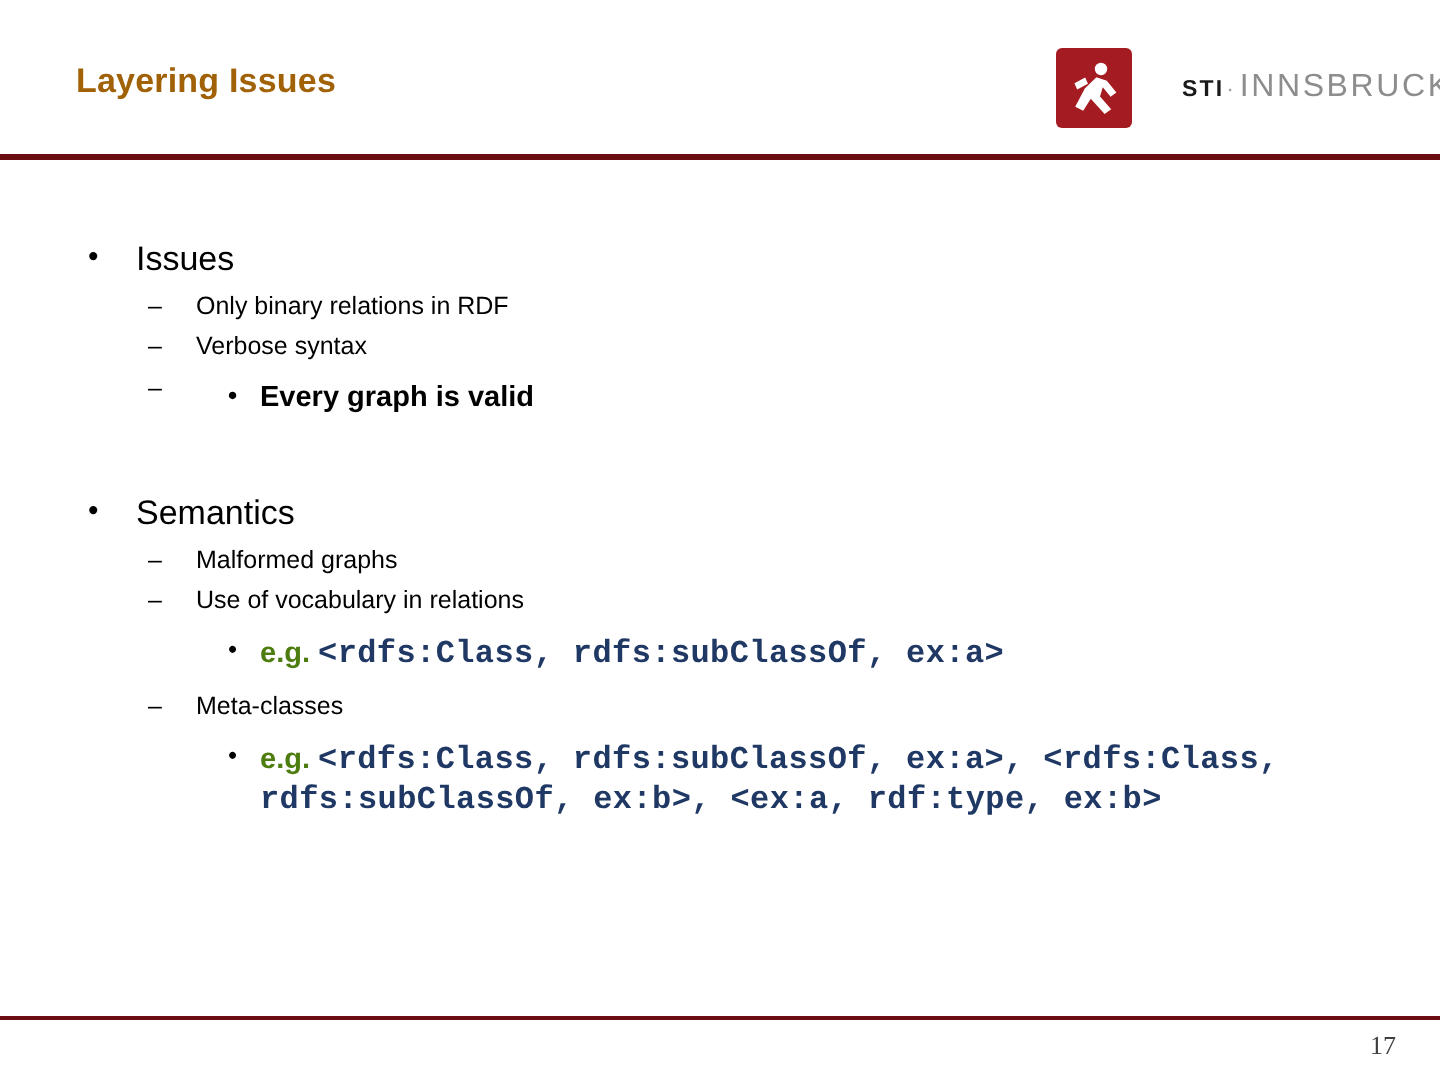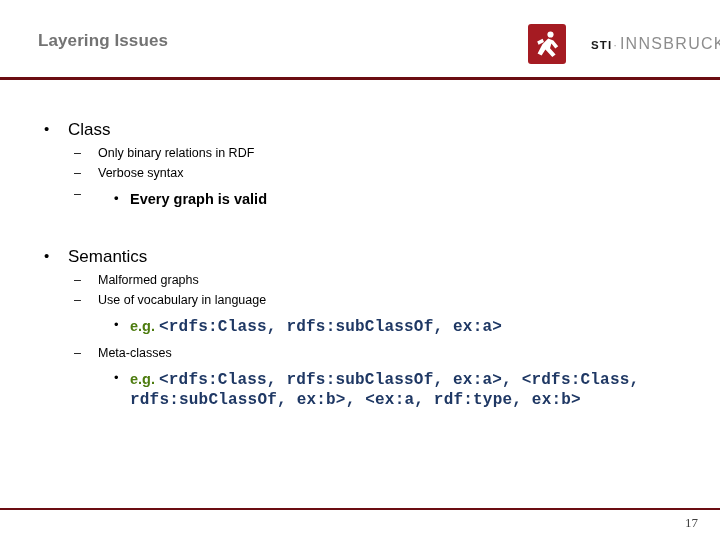--- a/index.html
+++ b/index.html
@@ -29,21 +29,21 @@
     left: 0; top: 0;
     width: 720px;
     height: 78px;
   }
   .slide-title {
     position: absolute;
     left: 38px;
     top: 31px;
     font-size: 17px;
     font-weight: bold;
-    color: #737373;
+    color: #a16207;
     letter-spacing: 0.1px;
     white-space: nowrap;
   }
 
   
   .logo-block {
     position: absolute;
     left: 528px;
     top: 24px;
     height: 40px;
@@ -220,21 +220,21 @@
     </div>
   </div>
 
   <div class="rule-top"></div>
 
   <div class="content">
 
     <div class="blk">
       <div class="l1">
         <span class="mk">•</span>
-        <span>Class</span>
+        <span>Issues</span>
       </div>
 
       <div class="l2">
         <span class="mk">–</span>
         <span>Only binary relations in RDF</span>
       </div>
       <div class="l2">
         <span class="mk">–</span>
         <span>Verbose syntax</span>
       </div>
@@ -255,21 +255,21 @@
         <span class="mk">•</span>
         <span>Semantics</span>
       </div>
 
       <div class="l2">
         <span class="mk">–</span>
         <span>Malformed graphs</span>
       </div>
       <div class="l2">
         <span class="mk">–</span>
-        <span>Use of vocabulary in language</span>
+        <span>Use of vocabulary in relations</span>
       </div>
 
       <div class="l3">
         <span class="mk">•</span>
         <span class="eg">e.g.</span>
         <span class="code">&lt;rdfs:Class, rdfs:subClassOf, ex:a&gt;</span>
       </div>
 
       <div class="l2">
         <span class="mk">–</span>

